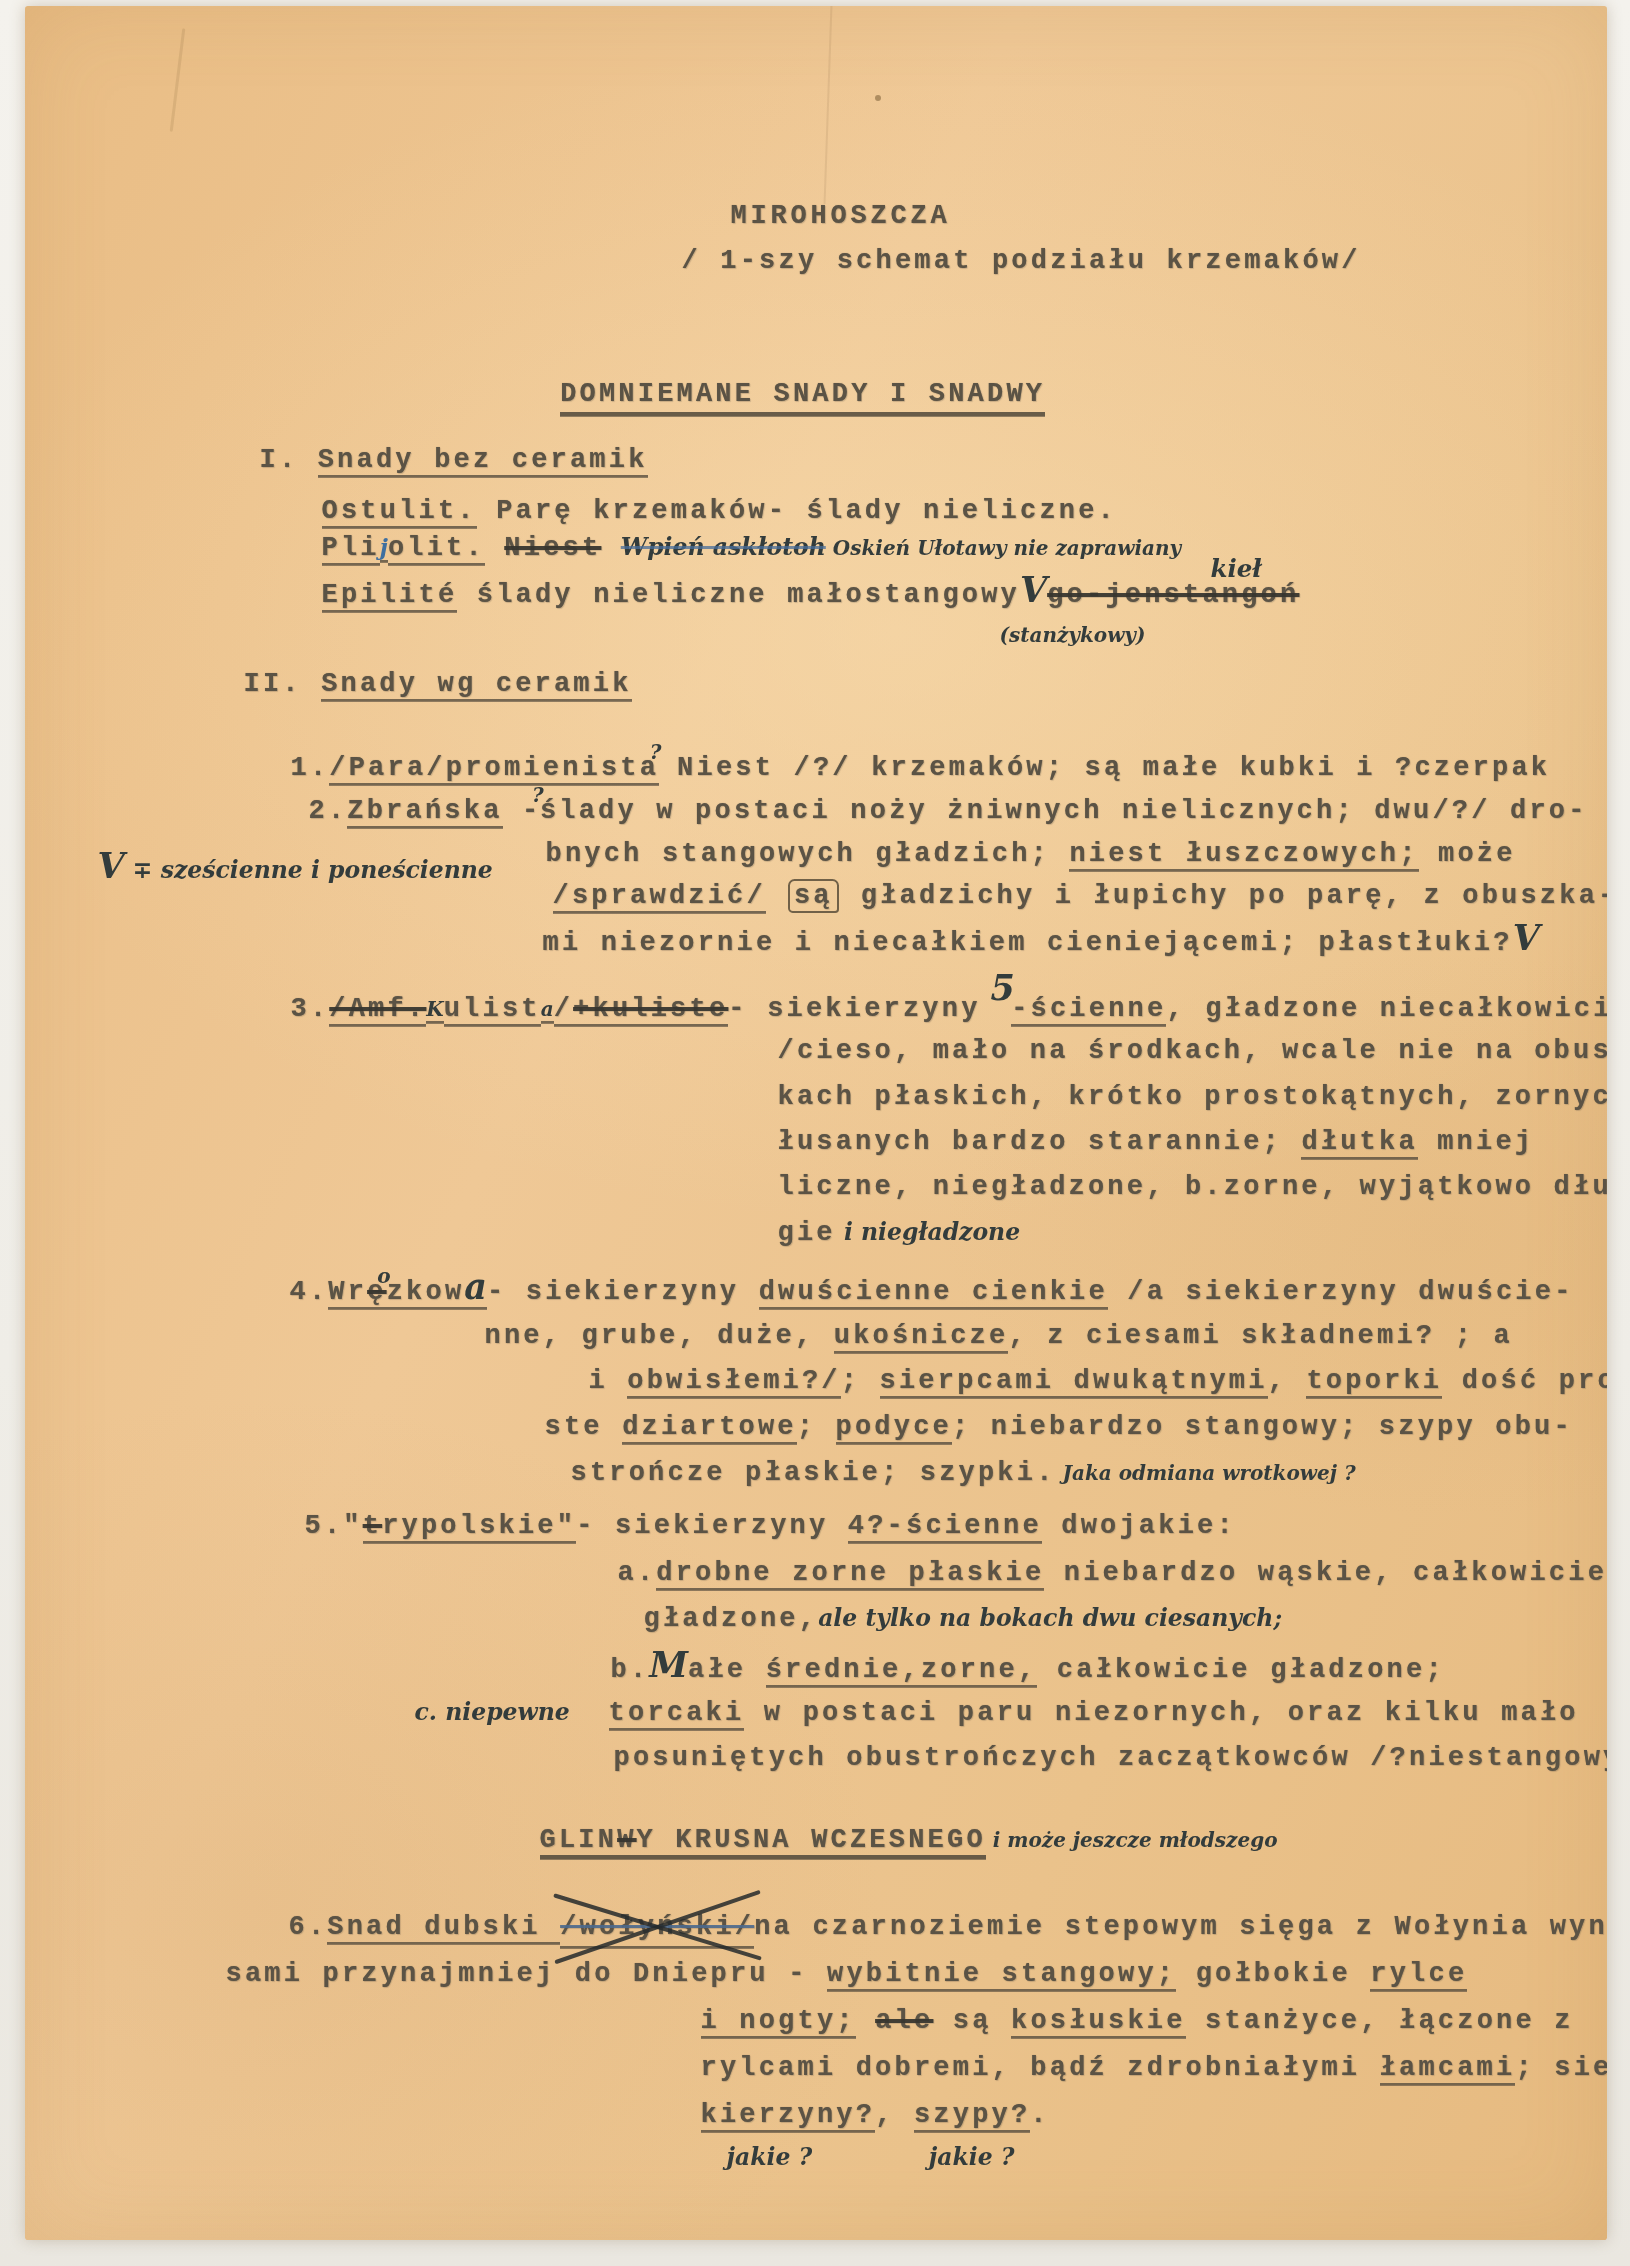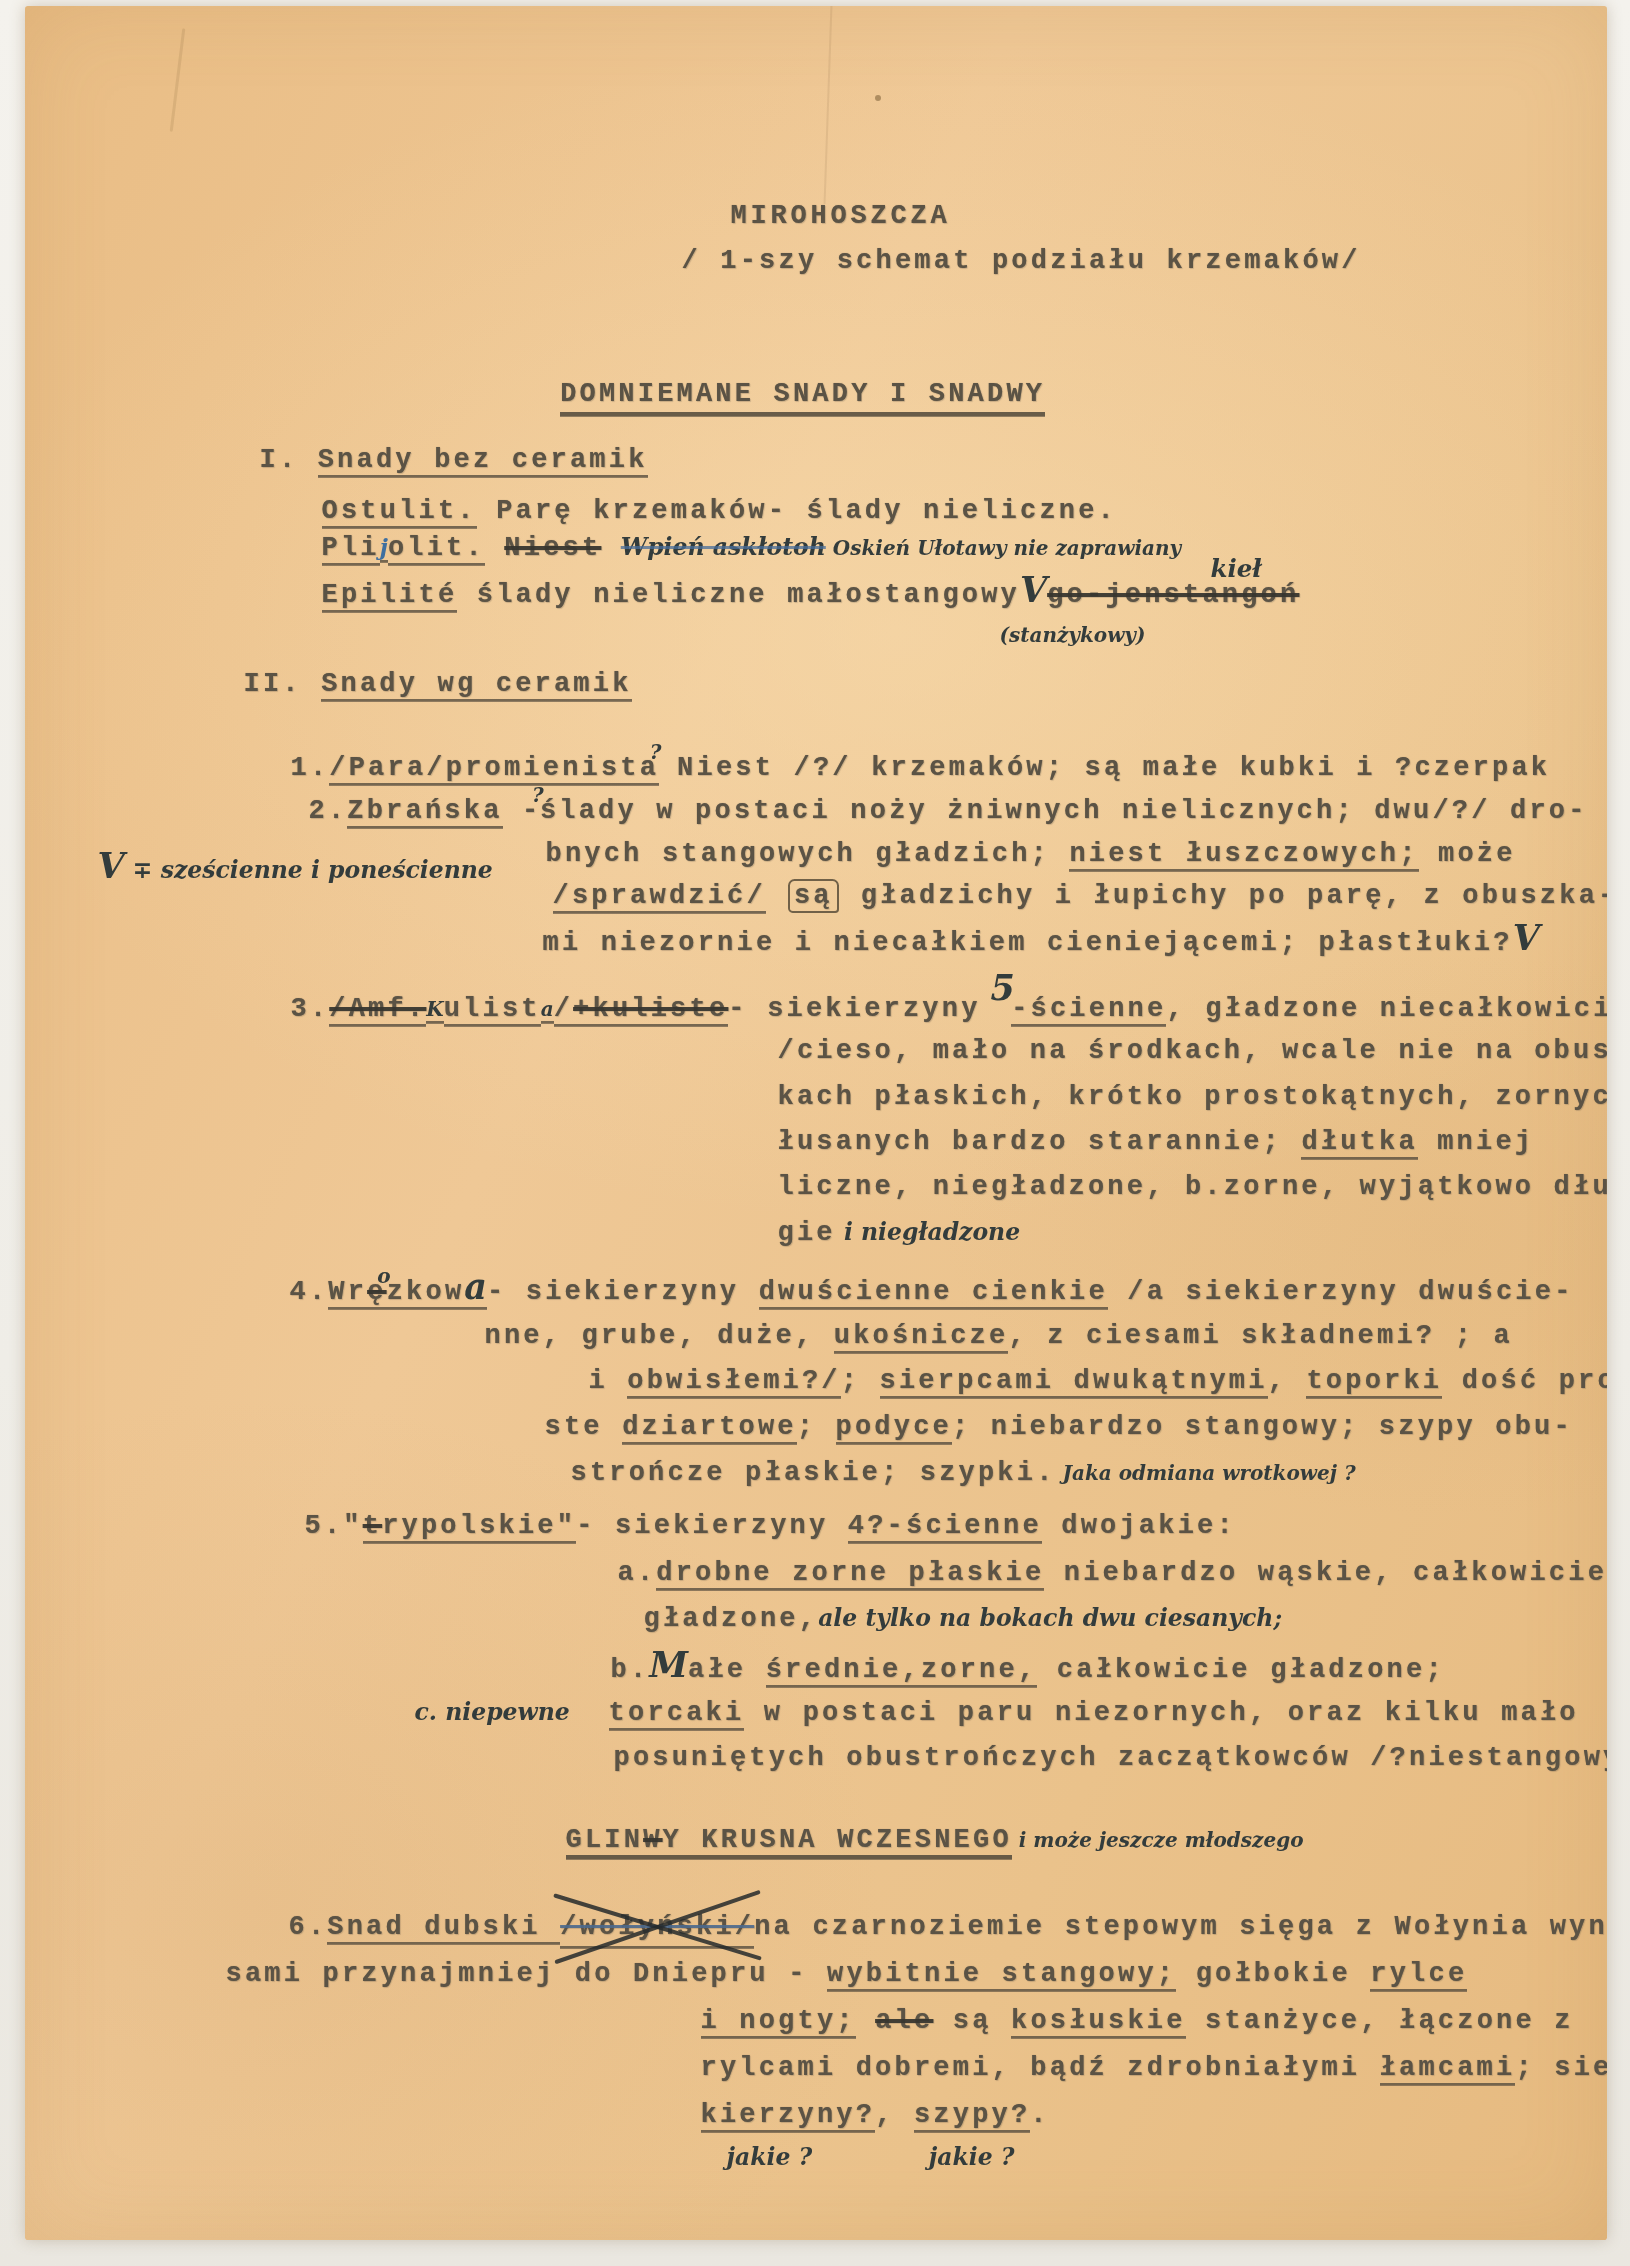--- a/index.html
+++ b/index.html
@@ -84,21 +84,21 @@
       <div class="line" style="left: 460px; top: 1311px;"><span>nne, grube, duże, </span><span class="u">ukośnicze</span><span>, z ciesami składnemi? ; a</span></div>
       <div class="line" style="left: 516px; top: 1356px; margin-left: 48px;"><span>i </span><span class="u">obwisłemi?/</span><span>; </span><span class="u">sierpcami dwukątnymi</span><span>, </span><span class="u">toporki</span><span> dość pro-</span></div>
       <div class="line" style="left: 520px; top: 1402px;"><span>ste </span><span class="u">dziartowe</span><span>; </span><span class="u">podyce</span><span>; niebardzo stangowy; szypy obu-</span></div>
       <div class="line" style="left: 520px; top: 1448px; margin-left: 26px;"><span>strończe płaskie; szypki.</span><span class="hand"> Jaka odmiana wrotkowej ?</span></div>
       <div class="line" style="left: 280px; top: 1501px;"><span>5."</span><span class="u strike">t</span><span class="u">rypolskie"</span><span>- siekierzyny </span><span class="u">4?-ścienne</span><span> dwojakie:</span></div>
       <div class="line" style="left: 593px; top: 1548px;"><span>a.</span><span class="u">drobne zorne płaskie</span><span> niebardzo wąskie, całkowicie</span></div>
       <div class="line" style="left: 619px; top: 1593px;"><span>gładzone,</span><span class="hand sm">ale tylko na bokach dwu ciesanych;</span></div>
       <div class="line" style="left: 586px; top: 1640px; text-align: right;"><span>b.</span><span class="hand big">M</span><span>ałe </span><span class="u">średnie,zorne,</span><span> całkowicie gładzone;</span></div>
       <div class="line" style="left: 390px; top: 1687px;"><span class="hand sm">c. niepewne</span><span>  </span><span class="u">torcaki</span><span> w postaci paru niezornych, oraz kilku mało</span></div>
       <div class="line" style="left: 589px; top: 1733px;"><span>posuniętych obustrończych zaczątkowców /?niestangowy</span></div>
-      <div class="line" style="left: 541px; top: 1815px;"><span class="hd">GLIN</span><span class="hd strike">W</span><span class="hd">Y KRUSNA WCZESNEGO</span><span class="hand"> i może jeszcze młodszego</span></div>
+      <div class="line" style="left: 515px; top: 1815px;"><span class="hd">GLIN</span><span class="hd strike">W</span><span class="hd">Y KRUSNA WCZESNEGO</span><span class="hand"> i może jeszcze młodszego</span></div>
       <div class="line" style="left: 264px; top: 1902px;"><span>6.</span><span class="u">Snad dubski </span><span class="u strike-blue hand-x">/wołyński/</span><span>na czarnoziemie stepowym sięga z Wołynia wynio</span></div>
       <div class="line" style="left: 201px; top: 1949px;"><span>sami przynajmniej do Dniepru - </span><span class="u">wybitnie stangowy;</span><span> gołbokie </span><span class="u">rylce</span></div>
       <div class="line" style="left: 676px; top: 1996px;"><span class="u">i nogty;</span><span> </span><span class="strike">ale</span><span> są </span><span class="u">kosłuskie</span><span> stanżyce, łączone z</span></div>
       <div class="line" style="left: 676px; top: 2043px;"><span>rylcami dobremi, bądź zdrobniałymi </span><span class="u">łamcami</span><span>; sie-</span></div>
       <div class="line" style="left: 676px; top: 2090px;"><span class="u">kierzyny?</span><span>, </span><span class="u">szypy?</span><span>.</span></div>
       <div class="line" style="left: 702px; top: 2132px;"><span class="hand sm">jakie ?</span><span>      </span><span class="hand sm">jakie ?</span></div>
     </div>
 </div>
 
 

